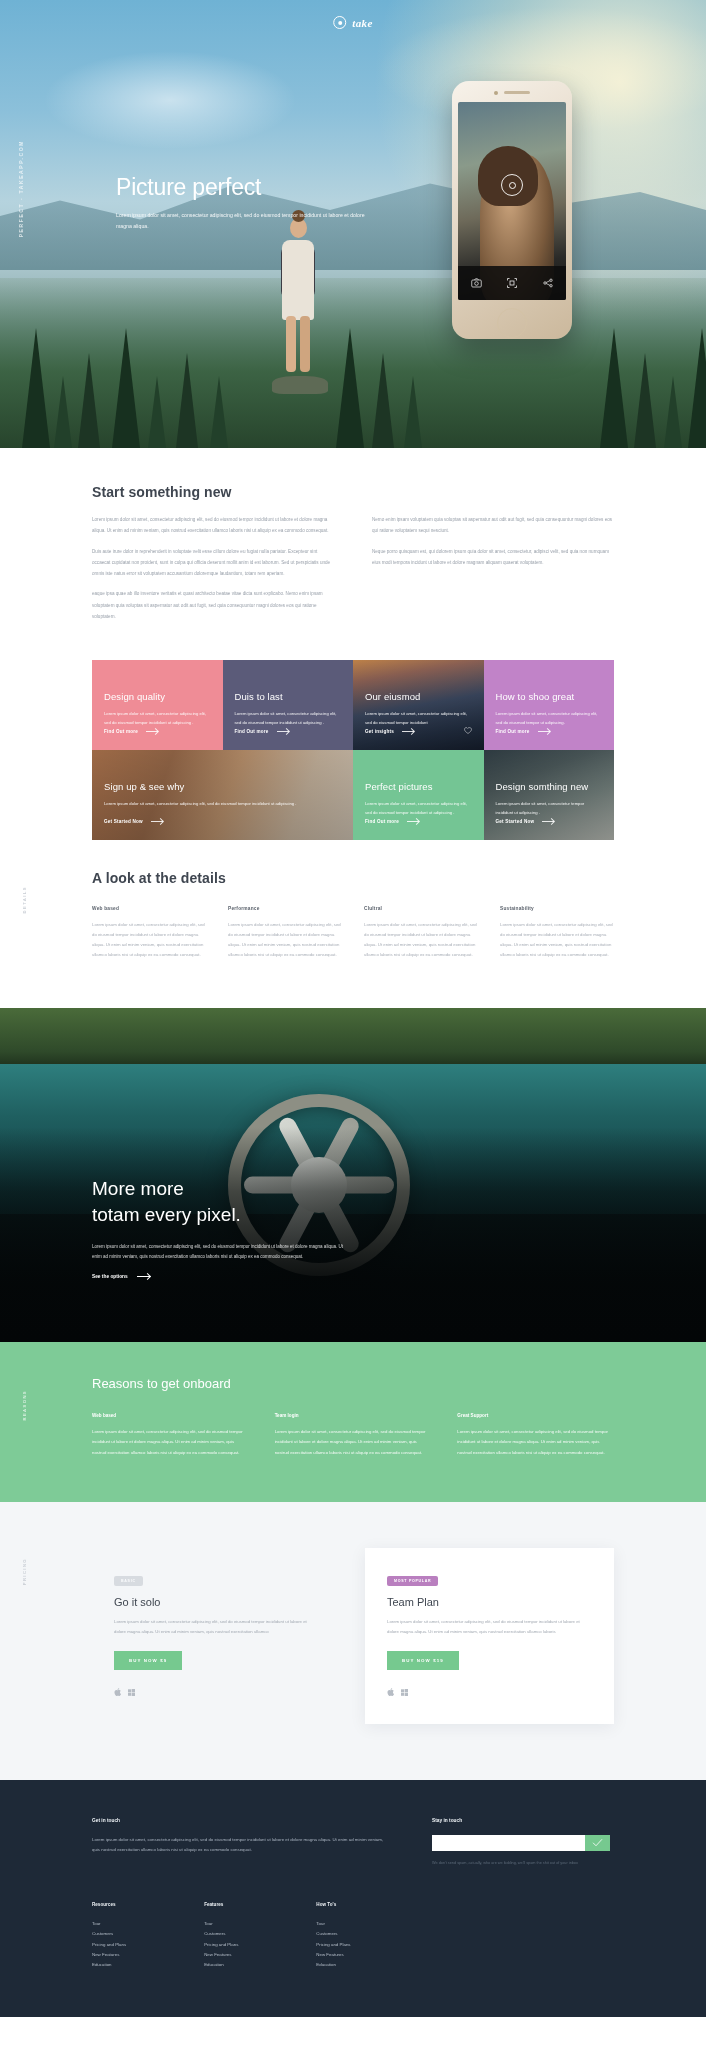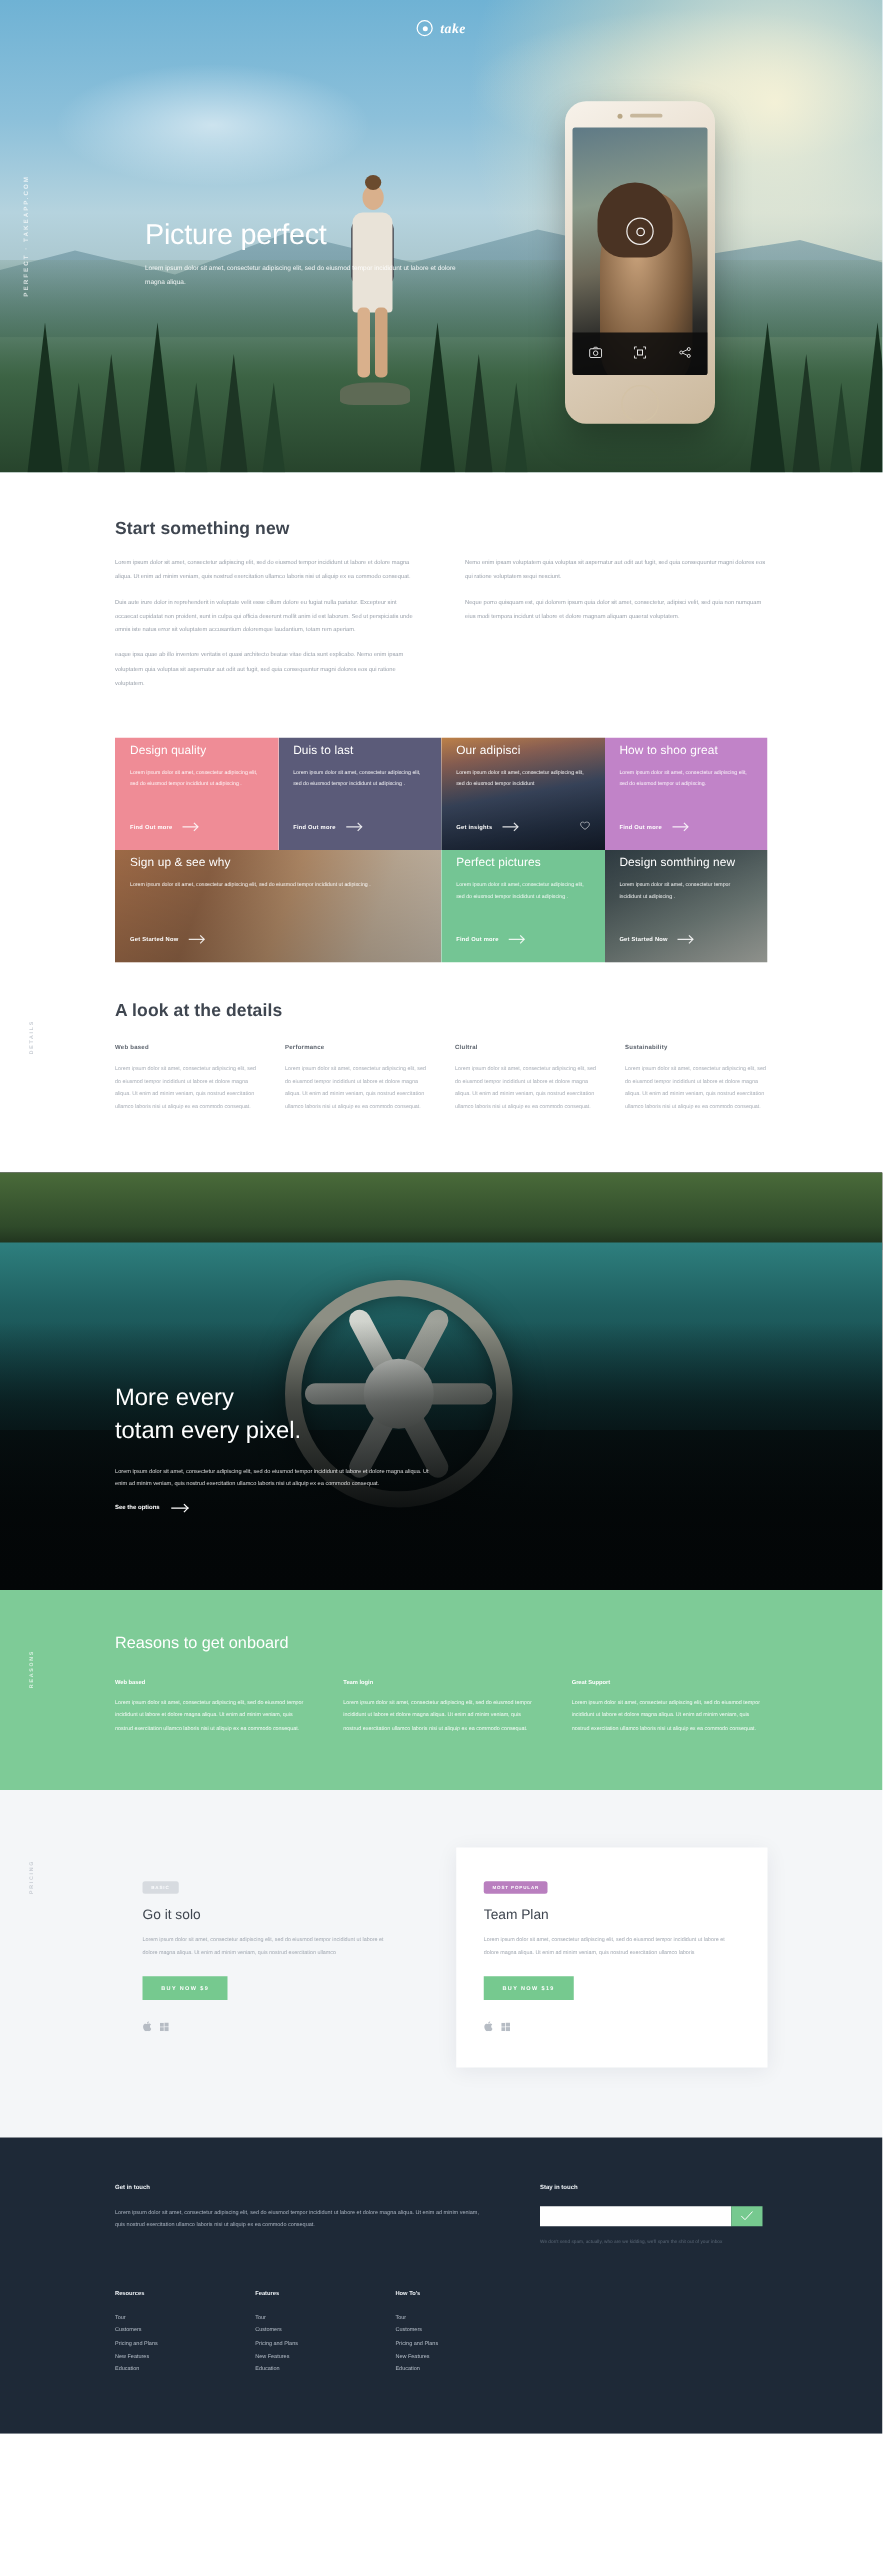--- a/index.html
+++ b/index.html
@@ -8,21 +8,21 @@
     font-family:"Liberation Sans", sans-serif;
     background:#ffffff;
     width:706px;
     overflow-x:hidden;
     -webkit-font-smoothing:antialiased;
   }
   .page { width:706px; position:relative; }
 
   
   .hero {
-    position:relative; width:706px; height:378px; overflow:hidden;
+    position:relative; width:706px; height:448px; overflow:hidden;
     background:linear-gradient(180deg,#7fb8d6 0%, #9fc9dd 22%, #b9d6e2 40%, #9dc2cf 55%, #7da7ad 72%, #5f8a82 100%);
     padding-left:41px;
   }
   .hero-sky {
     position:absolute; inset:0;
     background:
       radial-gradient(ellipse 180px 70px at 170px 100px, rgba(255,255,255,.55), rgba(255,255,255,0) 70%),
       radial-gradient(ellipse 260px 90px at 560px 70px, rgba(255,245,220,.55), rgba(255,245,220,0) 70%),
       linear-gradient(180deg,#6fb2d4 0%, #8cc0da 25%, #b5d3de 45%, #a8c4ca 60%, #7ba29f 78%, #4f7d6e 100%);
   }
@@ -106,21 +106,21 @@
   
   .sec-start { padding:36px 92px 22px; background:#fff; position:relative; }
   .h2 { font-size:14px; color:#3f4650; font-weight:700; letter-spacing:.1px; }
   .cols2 { display:flex; gap:38px; margin-top:14px; }
   .cols2 > div { flex:1; }
   .p { font-size:4.6px; line-height:2.45; color:#9aa1ab; }
   .p + .p { margin-top:9px; }
 
   
   .tiles { width:522px; margin:16px auto 0; display:grid; grid-template-columns:repeat(4,1fr); }
-  .tile { position:relative; height:90px; padding:5px 12px 12px; overflow:hidden; }
+  .tile { position:relative; height:90px; padding:31px 12px 12px; overflow:hidden; }
   .tile.wide { grid-column:span 2; }
   .tile h3 { position:relative; z-index:3; color:#fff; font-size:9.5px; font-weight:400; letter-spacing:.1px; }
   .tile p { position:relative; z-index:3; color:rgba(255,255,255,.93); font-size:4.2px; line-height:2.1; margin-top:8px; }
   .tile .cta { position:absolute; left:12px; bottom:16px; z-index:3; color:#fff; font-size:4.6px; font-weight:700; letter-spacing:.2px; display:flex; align-items:center; gap:8px; }
   .tile .cta .arw { display:inline-block; width:12px; height:1px; background:rgba(255,255,255,.85); position:relative; }
   .tile .cta .arw:after { content:""; position:absolute; right:0; top:-2px; width:4px; height:4px; border-top:1px solid rgba(255,255,255,.85); border-right:1px solid rgba(255,255,255,.85); transform:rotate(45deg); }
   .tile .heart { position:absolute; right:12px; bottom:14px; z-index:3; color:rgba(255,255,255,.85); font-size:8px; }
   .tile-img { position:absolute; inset:0; z-index:1; }
   .tile-shade { position:absolute; inset:0; z-index:2; }
 
@@ -313,21 +313,21 @@
         <h3>Duis to last</h3>
         <p>Lorem ipsum dolor sit amet, consectetur adipiscing elit, sed do eiusmod tempor incididunt ut adipiscing .</p>
         <a class="cta">
           <span>Find Out more</span>
           <span class="arw"></span>
         </a>
       </div>
       <div class="tile">
         <div class="tile-img img-clients"></div>
         <div class="tile-shade" style="background: linear-gradient(rgba(0, 0, 0, 0.22), rgba(0, 0, 0, 0.34));"></div>
-        <h3>Our adipisci</h3>
+        <h3>Our eiusmod</h3>
         <p>Lorem ipsum dolor sit amet, consectetur adipiscing elit, sed do eiusmod tempor incididunt</p>
         <a class="cta">
           <span>Get insights</span>
           <span class="arw"></span>
         </a>
         <span class="heart"><svg width="8" height="7" viewBox="0 0 16 14">
             <path d="M8 13C3 9.5 1 7.3 1 4.6 1 2.6 2.5 1.2 4.3 1.2c1.3 0 2.4.7 3 1.7.6-1 1.7-1.7 3-1.7C13.2 1.2 15 2.6 15 4.6 15 7.3 13 9.5 8 13z" fill="none" stroke="rgba(255,255,255,.85)" stroke-width="1.1"></path>
           </svg></span>
       </div>
       <div class="tile">
@@ -398,21 +398,21 @@
     <div class="power-grass"></div>
     <div class="power-dash"></div>
     <div class="wheel">
       <div class="wheel-spoke" style="transform:translate(-50%,-50%) rotate(0deg)"></div>
       <div class="wheel-spoke" style="transform:translate(-50%,-50%) rotate(62deg)"></div>
       <div class="wheel-spoke" style="transform:translate(-50%,-50%) rotate(-62deg)"></div>
       <div class="wheel-hub"></div>
     </div>
     <div class="power-dark"></div>
     <div class="power-copy">
-      <div class="power-title">More every</div>
+      <div class="power-title">More more</div>
       <div class="power-title">totam every pixel.</div>
       <p class="power-p">Lorem ipsum dolor sit amet, consectetur adipiscing elit, sed do eiusmod tempor incididunt ut labore et dolore magna aliqua. Ut enim ad minim veniam, quis nostrud exercitation ullamco laboris nisi ut aliquip ex ea commodo consequat.</p>
       <a class="power-cta">
         <span>See the options</span>
         <span class="arw"></span>
       </a>
     </div>
   </section>
 
   <section class="sec-green">

